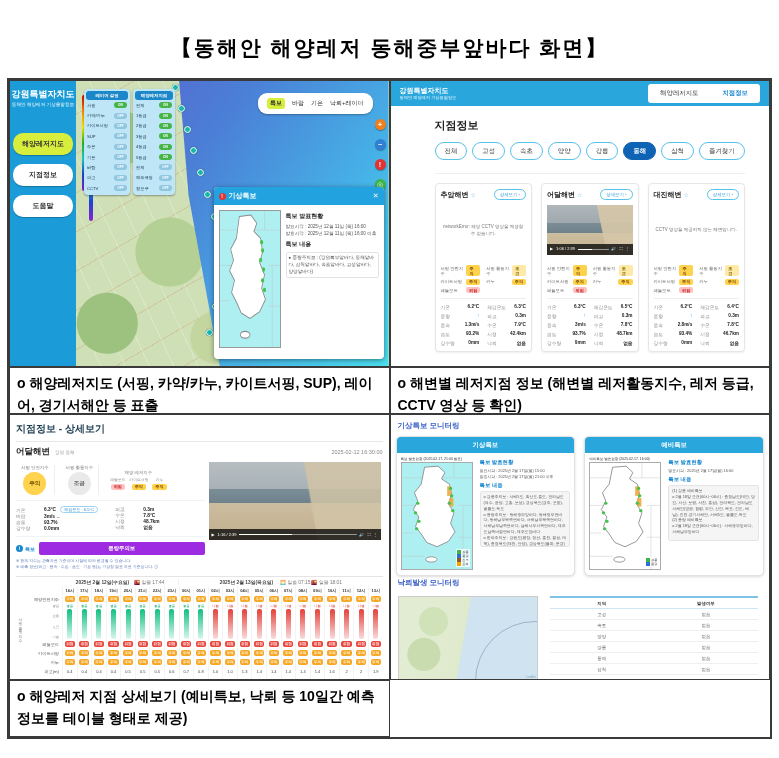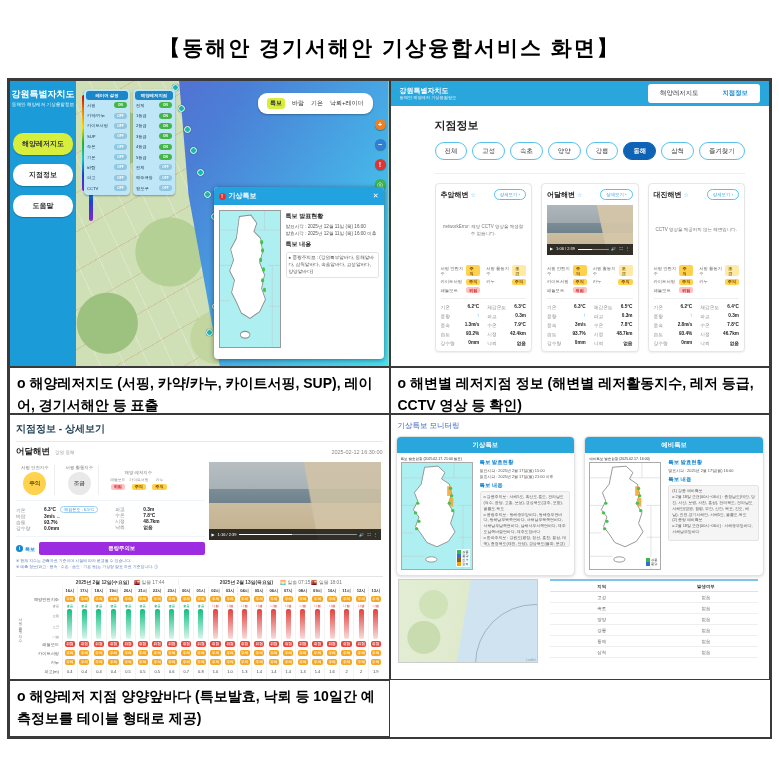--- a/index.html
+++ b/index.html
@@ -156,21 +156,21 @@
 .act-l.good-t{color:#0aa76c}
 .act-l.bad-t{color:#d8342c}
 .bar{width:5px;flex:1;border-radius:2px;margin-top:1px}
 .bar.good{background:linear-gradient(to bottom,#0fbf7f,#d9f7ec)}
 .bar.bad{background:linear-gradient(to bottom,#e4403a,#f8dcdc)}
 .fc-num{height:9px;font-size:4px;color:#444;display:flex;align-items:center}
 .fc-dir{height:9px;font-size:5px;color:#2a8fd8;display:flex;align-items:center}
 
 
 .mon-cell{padding:4px 5px 0}
-.mon-title{color:#3e63c8;font-size:7.5px;font-weight:normal;padding:2px 2px 5px}
+.mon-title{color:#3e63c8;font-size:7.5px;font-weight:bold;padding:2px 2px 5px}
 .mon-cards{display:flex;gap:9px}
 .mcard{flex:1;border:1px solid #e2e2e2;border-radius:5px;box-shadow:0 1px 3px rgba(0,0,0,.14);overflow:hidden;height:140px;background:#fff}
 .mcard-h{background:#29a7dd;color:#fff;text-align:center;font-size:6.4px;font-weight:bold;padding:3.5px 0}
 .mcard-b{display:flex;gap:5px;padding:4px}
 .mmap-wrap{width:74px;flex:0 0 auto}
 .mmap-cap{font-size:3.5px;color:#333;margin-bottom:1px;white-space:nowrap;overflow:hidden}
 .mmap{width:72px;height:108px;border:1px solid #aaa;position:relative;background:#fff}
 .mleg{position:absolute;bottom:2px;right:2px;font-size:3.1px;color:#333;background:rgba(255,255,255,.8);padding:1px}
 .mleg div{display:flex;align-items:center;gap:1.5px}
 .sq{width:4px;height:4px;display:inline-block;flex:0 0 auto}
@@ -186,21 +186,21 @@
 .lt-attr{position:absolute;right:1px;bottom:0;font-size:3px;color:#7fa0b8}
 .lt-table{flex:1;font-size:4.4px;margin-right:4px}
 .lt-th{display:flex;border-top:2px solid #7fc3e8;border-bottom:1px solid #cfe6f4;font-weight:bold;color:#333}
 .lt-th div{flex:1;text-align:center;padding:2.5px 0}
 .lt-tr{display:flex;border-bottom:1px solid #efefef;color:#666}
 .lt-tr div{flex:1;text-align:center;padding:2.5px 0}
 </style>
 </head>
 <body>
 
-<div class="doc-title">【동해안 경기서해안 기상융합서비스 화면】</div>
+<div class="doc-title">【동해안 해양레저 동해중부앞바다 화면】</div>
 
 <div class="grid">
 
   <div class="cell map-cell">
     <div class="mapland">
       <div class="sea"></div>
       <span class="cm" style="left:96px;top:3px"></span>
       <span class="cm" style="left:102px;top:24px"></span>
       <span class="cm" style="left:108px;top:45px"></span>
       <span class="cm" style="left:114px;top:66px"></span>
@@ -1374,20 +1374,21 @@
 (2) 풍랑 예비특보
 o 2월 18일 오전(00시~06시) : 서해중부앞바다, 서해남부앞바다
 
 &lt;참고사항&gt;
 o 없음</div>
           </div>
         </div>
       </div>
       </div>
 
+    <div class="mon-title">낙뢰발생 모니터링</div>
     <div class="lt-row">
       <div class="lt-map">
         <div class="lt-arc"></div>
         <span class="lt-attr">Leaflet</span>
       </div>
       <div class="lt-table">
         <div class="lt-th">
 
         <div>지역</div>
             <div>발생여부</div>
@@ -1416,15 +1417,15 @@
           </div>
             <div class="lt-tr">
             <div>삼척</div>
             <div>없음</div>
           </div>
           </div>
       </div>
     </div>
   </div>
 
-  <div class="cell caption">o 해양레저 지점 양양앞바다 (특보발효, 낙뢰 등 10일간 예측정보를 테이블 형태로 제공)</div>
+  <div class="cell caption">o 해양레저 지점 상세보기 (예비특보, 낙뢰 등 10일간 예측정보를 테이블 형태로 제공)</div>
 
 </div>
 
 </body></html>

